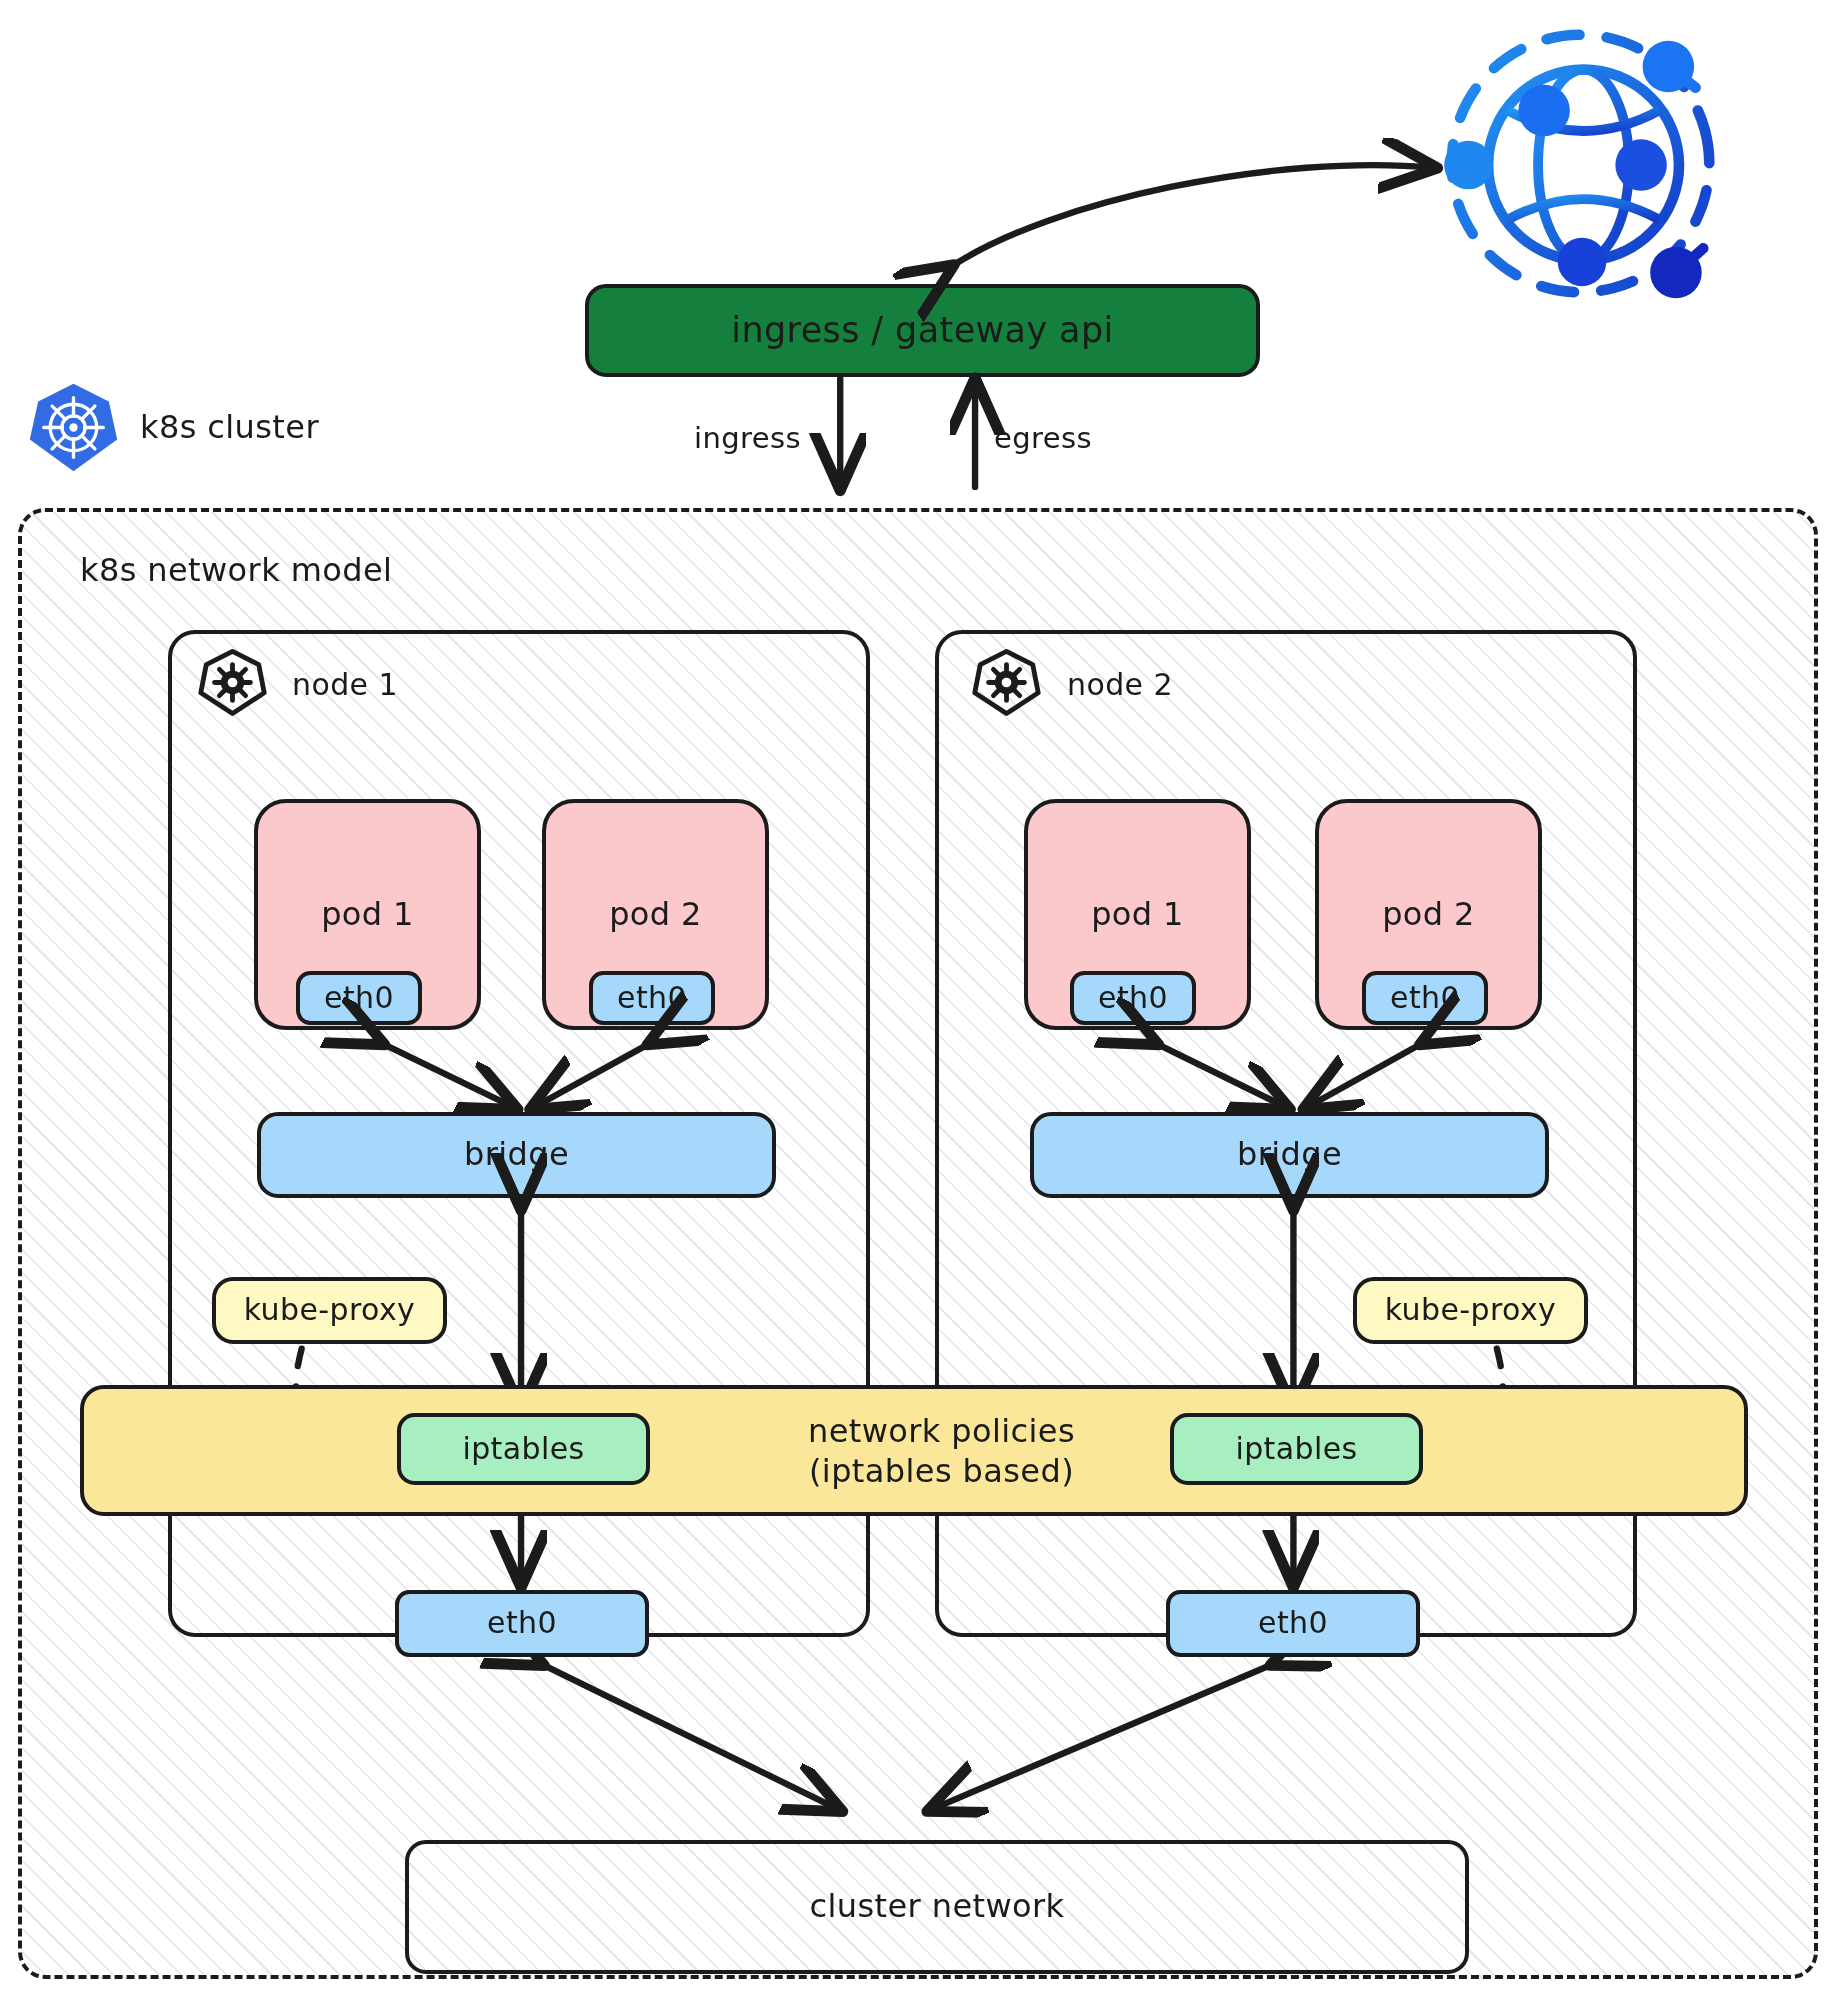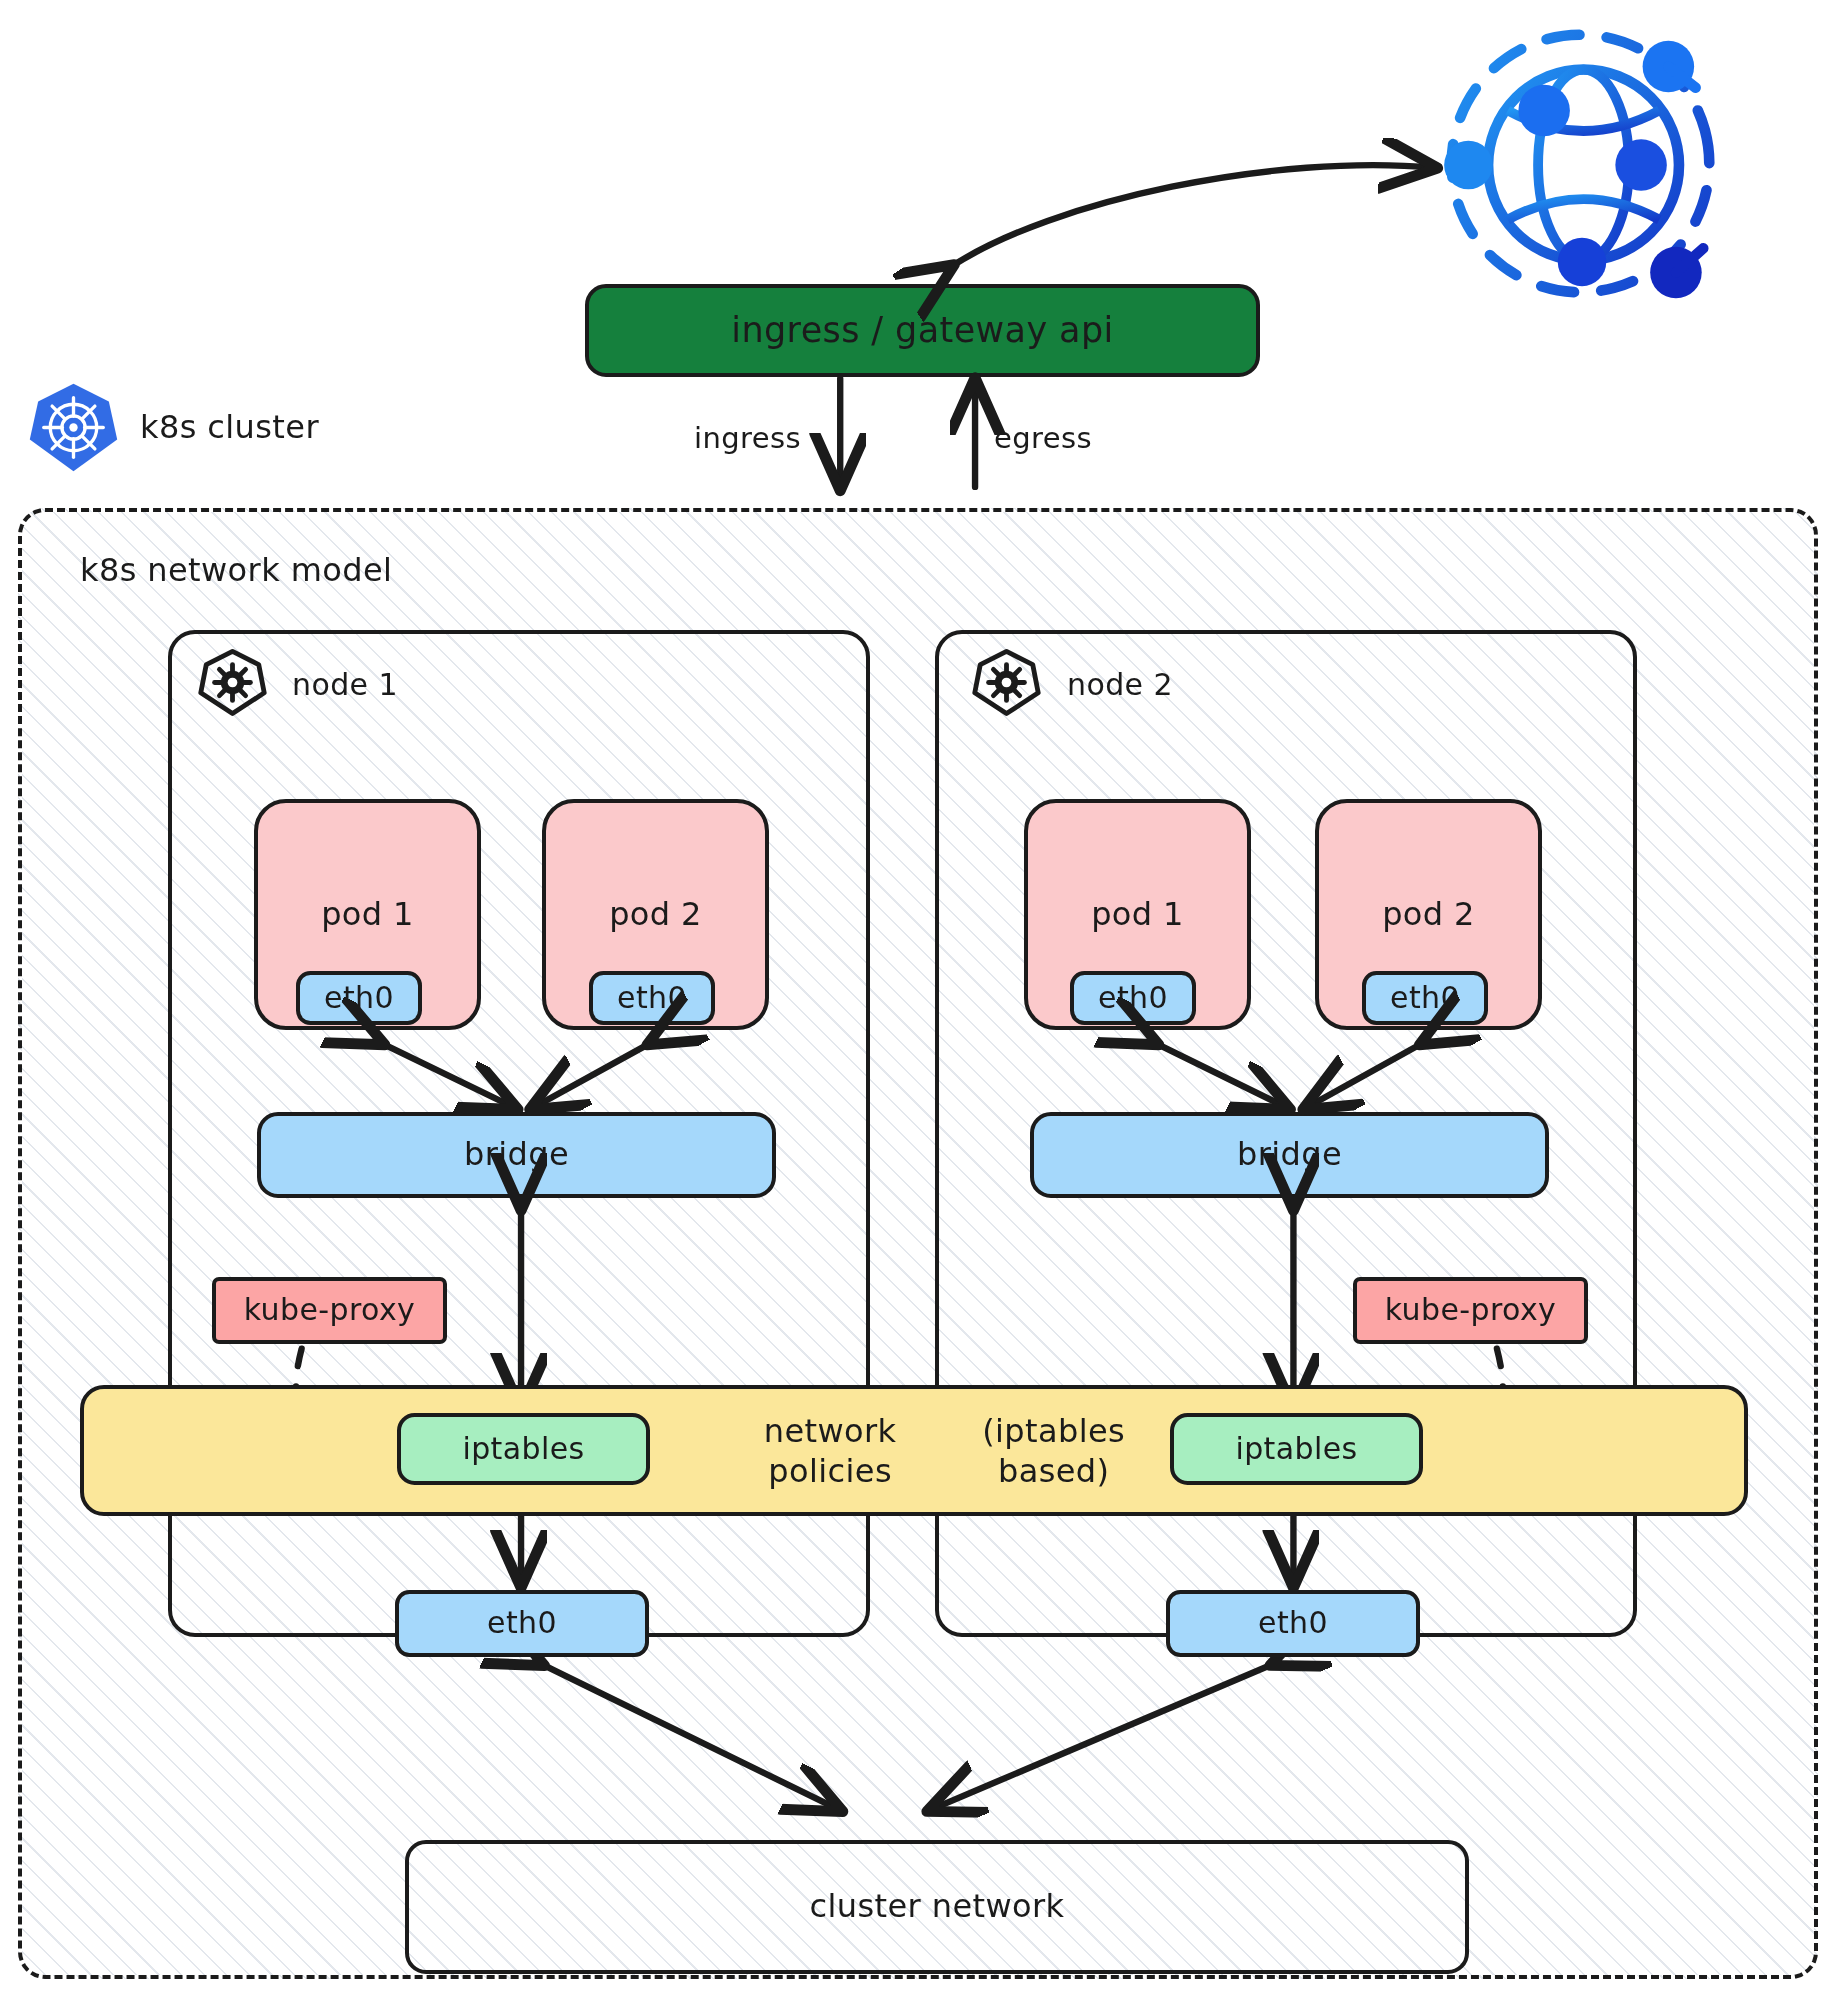--- a/index.html
+++ b/index.html
@@ -72,22 +72,22 @@
   .eth {
     background: #a5d8fb;
     border-radius: 14.4px;
     border-width: 4.8px;
   }
   .bridge {
     background: #a5d8fb;
     border-radius: 21px;
   }
   .kproxy {
-    background: #fca5a5;
-    border-radius: 7px;
+    background: #fef9c3;
+    border-radius: 21px;
   }
   .policies {
     background: #fbe79a;
     border-radius: 24px;
   }
   .iptables {
     background: #a7eec0;
     border-radius: 17.6px;
   }
   .gateway {
@@ -252,21 +252,21 @@
   <div class="abs shape pod ctr hand t-pod" style="left:1315px; top:769px; width:227px; height:231px;">pod 2</div>
   <div class="abs shape eth ctr hand t-eth" style="left:1362px; top:971px; width:126px; height:54px;">eth0</div>
 
   <div class="abs shape bridge ctr hand t-bridge" style="left:1030px; top:1112px; width:519px; height:86px;">bridge</div>
 
   <div class="abs shape kproxy ctr hand t-kproxy" style="left:1353px; top:1277px; width:235px; height:67px;">kube-proxy</div>
 
   <div class="abs shape eth ctr hand t-eth" style="left:1166px; top:1590px; width:254px; height:67px; z-index:6;">eth0</div>
 
   <div class="abs shape policies" style="left:80px; top:1385px; width:1668px; height:131px; z-index:4;"></div>
-  <div class="abs ctr hand t-policy" style="left:718px; top:1403px; width:447px; height:97px; z-index:5;">
+  <div class="abs ctr hand t-policy" style="left:718px; top:1403px; width:447px; height:97px; flex-direction:column; z-index:5;">
     <span>network policies</span>
     <span>(iptables based)</span>
   </div>
 
   <div class="abs shape iptables ctr hand t-ipt" style="left:397px; top:1413px; width:253px; height:72px; z-index:5;">iptables</div>
   <div class="abs shape iptables ctr hand t-ipt" style="left:1170px; top:1413px; width:253px; height:72px; z-index:5;">iptables</div>
 
   <div class="abs shape clusternet ctr hand t-clnet" style="left:405px; top:1820px; width:1064px; height:134px;margin-top:20px;">cluster network</div>
 
   <svg class="overlay" aria-hidden="true" viewBox="0 0 2311 2501" width="1844" height="1996">

